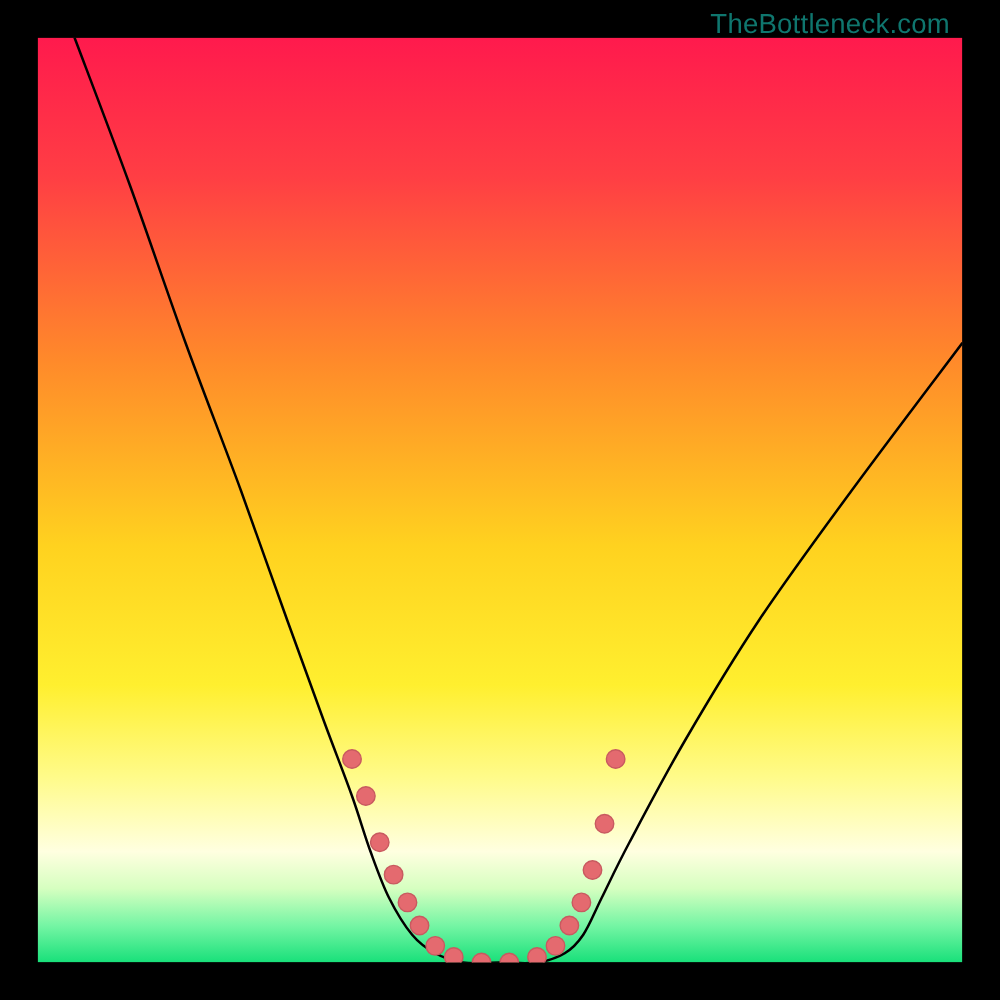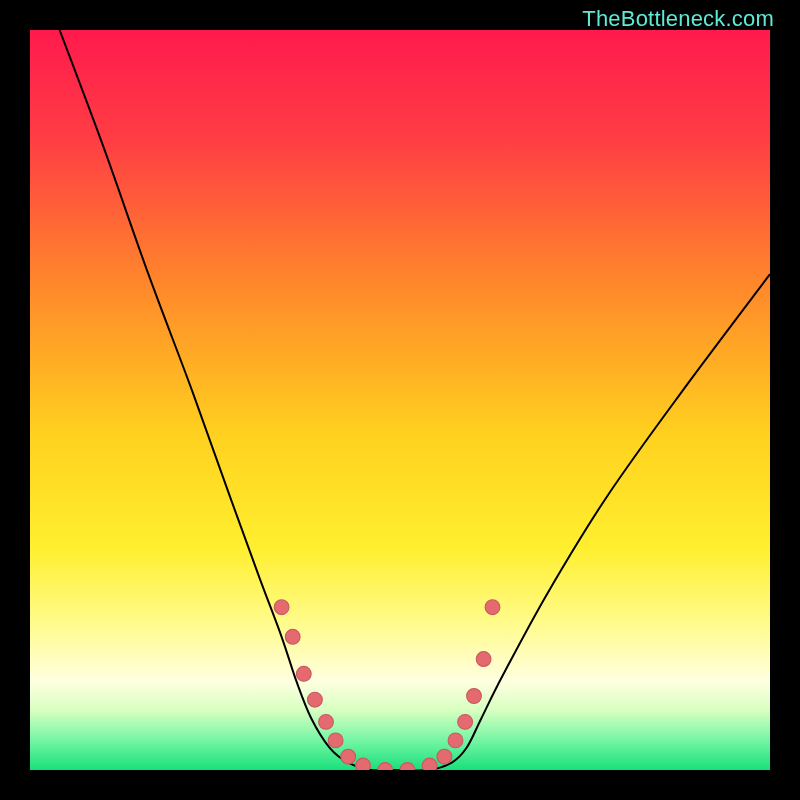--- a/index.html
+++ b/index.html
@@ -27,22 +27,22 @@
   .gradient-bg {
     position: absolute;
     left: 0;
     top: 0;
     width: 100%;
     height: 100%;
   }
   .watermark {
     position: absolute;
     top: 6px;
-    right: 26px;
-    color: #5eead4;
+    right: 40px;
+    color: #0f766e;
     font-size: 22px;
     font-weight: 500;
     letter-spacing: 0.2px;
   }
   svg.curves {
     position: absolute;
     left: 0;
     top: 0;
     width: 100%;
     height: 100%;

